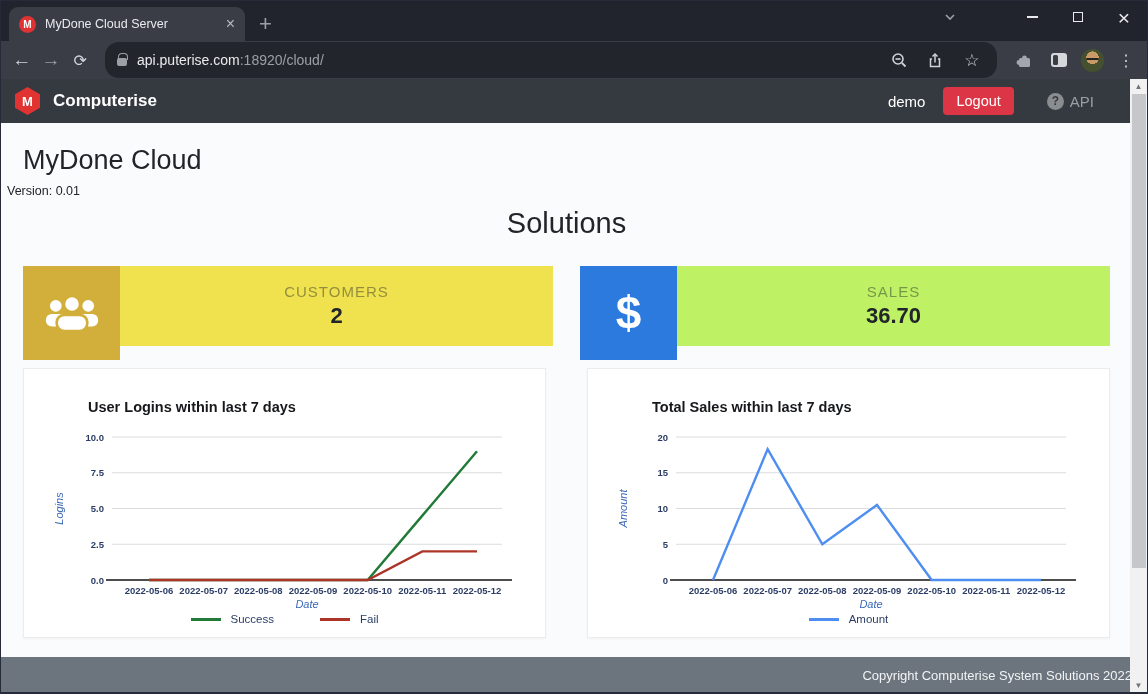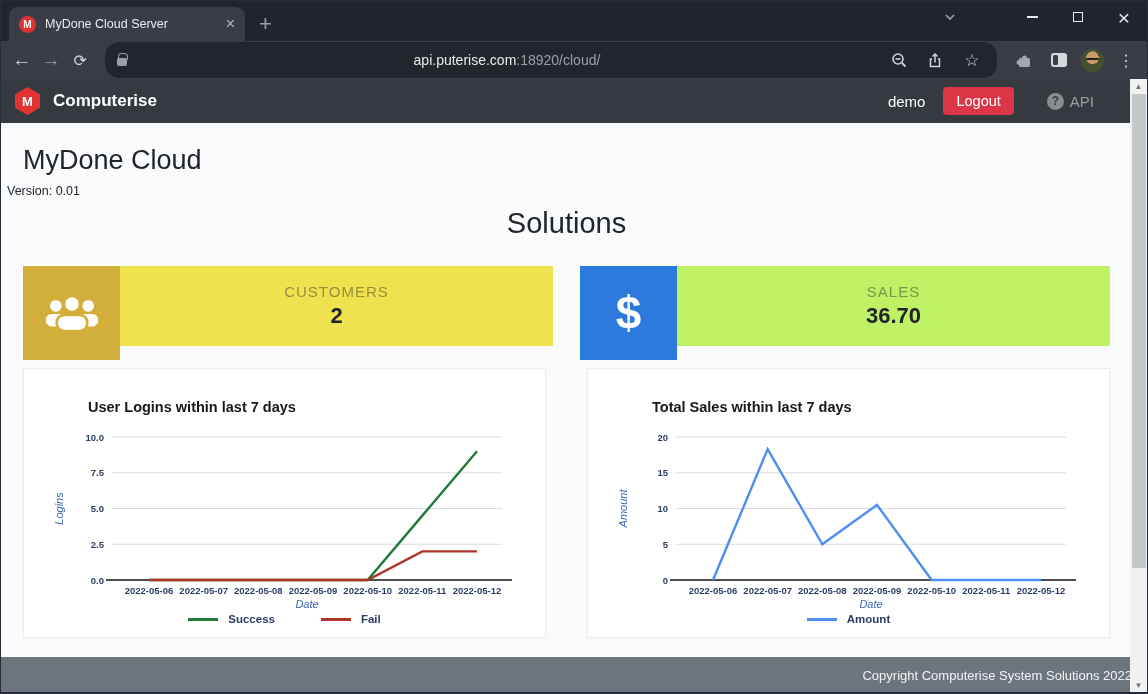--- a/index.html
+++ b/index.html
@@ -17,21 +17,21 @@
   .win-btn { width:46px; height:32px; display:flex; align-items:center; justify-content:center; }
   .minus-shape { width:11px; height:2px; background:#e8eaed; }
   .box-shape { width:10px; height:10px; border:1.5px solid #e8eaed; }
   .close-glyph { color:#e8eaed; font-size:21px; line-height:1; }
   .chevron-box { margin-right:36px; }
 
   .toolbar { height:38px; background:#3a3d46; display:flex; align-items:center; padding:0 8px; gap:4px; }
   .nav-ic { width:30px; height:30px; display:flex; align-items:center; justify-content:center; font-size:19px; color:#d2d5da; }
   .nav-ic.dim { color:#9aa0a6; }
   .nav-ic.reload { font-size:16px; }
-  .omnibox { flex:none; width:892px; height:36px; margin-left:8px; background:#23252c; border-radius:14px; display:flex; align-items:center; padding:0 12px; gap:10px;text-align:center; }
+  .omnibox { flex:none; width:892px; height:36px; margin-left:8px; background:#23252c; border-radius:14px; display:flex; align-items:center; padding:0 12px; gap:10px; }
   .lock { width:10px; height:8px; background:#9aa0a6; border-radius:2px; position:relative; margin-top:4px; flex:none; }
   .lock::before { content:''; position:absolute; top:-5px; left:1px; width:8px; height:6px; border:1.8px solid #9aa0a6; border-bottom:none; border-radius:4px 4px 0 0; }
   .url { font-size:14px; color:#e8eaed; flex:1; white-space:nowrap; }
   .url .suffix { color:#9aa0a6; }
   .box-ic { width:26px; height:26px; display:flex; align-items:center; justify-content:center; flex:none; }
   .star-g { font-size:17px; color:#cfd2d8; }
   .toolbar-right { display:flex; align-items:center; margin-left:10px; gap:9px; }
   .sidebar-sh { width:16px; height:14px; background:#d5d7db; border-radius:3px; position:relative; }
   .sidebar-sh::before { content:''; position:absolute; left:2px; top:2px; width:5px; height:10px; background:#3a3d46; border-radius:1.5px; }
   .avatar { width:23px; height:23px; border-radius:50%; background:radial-gradient(circle at 50% 38%, #c89a66 0%, #c89a66 34%, #45502f 35% 72%, #2e3526 100%); position:relative; overflow:hidden; }
@@ -75,21 +75,21 @@
 
   .charts-row { display:flex; gap:41px; margin:22px 22px 0 22px; }
   .chart-card { width:530px; height:270px; background:#fff; border:1px solid #ececec; box-shadow:0 1px 2px rgba(0,0,0,0.04); }
   .chart-title { margin:30px 0 0 64px; font-size:14.5px; font-weight:bold; color:#16181b; }
   .chart-svg { display:block; margin:8px auto 0 auto; }
   svg .tick { font-family:"Liberation Sans",sans-serif; font-size:9.5px; font-weight:bold; fill:#2b3d66; }
   svg .axis-label { font-family:"Liberation Sans",sans-serif; font-size:11px; font-style:italic; fill:#3a67b8; }
   .legend { display:flex; justify-content:center; align-items:center; gap:46px; margin-top:0; }
   .legend-item { display:flex; align-items:center; gap:10px; }
   .swatch { width:30px; height:3px; display:inline-block; }
-  .legend-label { font-size:11.5px; font-weight:bold; color:#2b3d66; }
+  .legend-label { font-size:11.5px; font-weight:normal; color:#2b3d66; }
 
   .footer { position:absolute; bottom:0; left:0; width:1131px; height:36px; background:#6c757d; display:flex; align-items:center; justify-content:flex-end; }
   .footer-text { color:#f2f3f4; font-size:13px; }
 </style>
 </head>
 <body>
 
 <div class="window">
 
   <div class="tabstrip">

